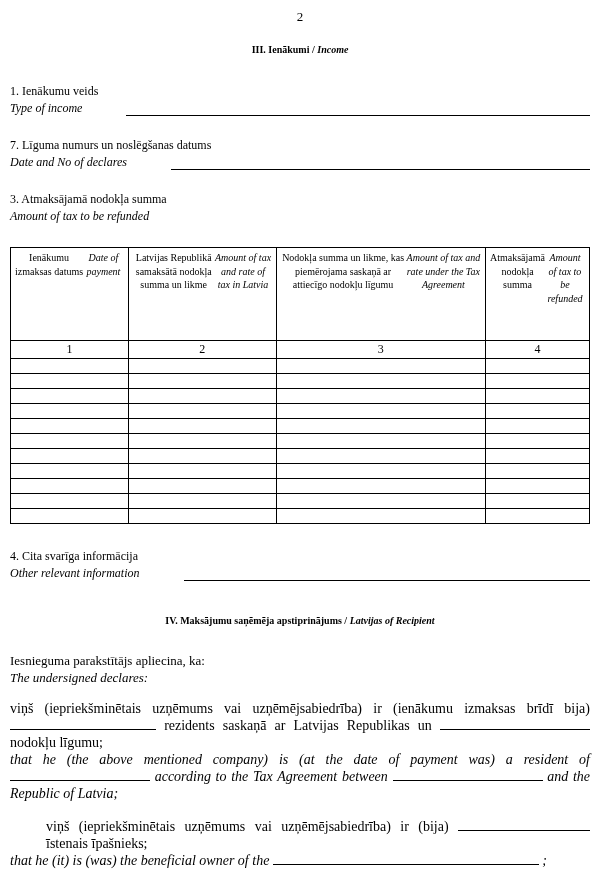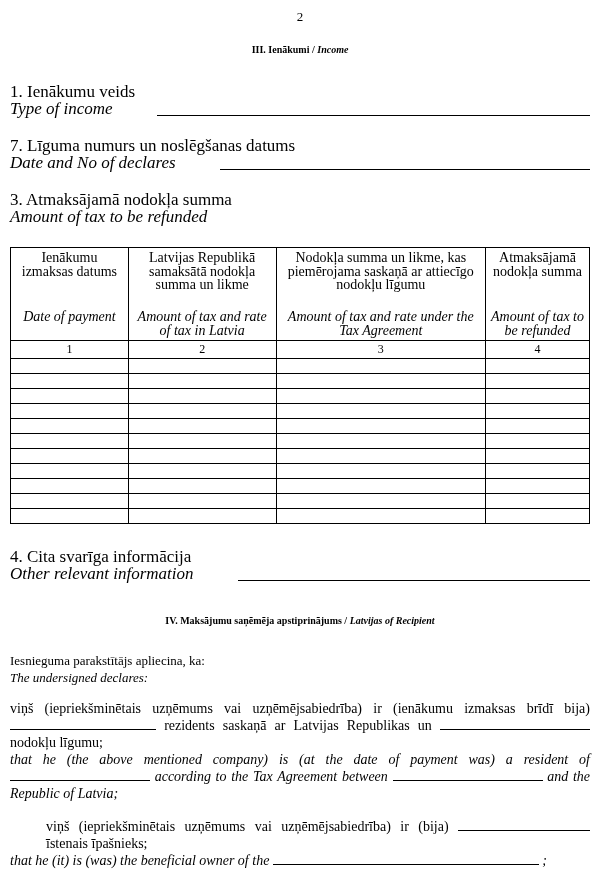--- a/index.html
+++ b/index.html
@@ -3,29 +3,29 @@
 <meta charset="utf-8">
 <style>
   * { margin:0; padding:0; box-sizing:border-box; }
   html, body { background:#ffffff; }
   body { font-family:"Liberation Serif", serif; color:#000; }
   .page { width:600px; height:883px; padding:8px 10px 0 10px; overflow:hidden; background:#fff; }
   .page-number { text-align:center; font-size:13px; line-height:17px; margin-bottom:16px; }
   .heading { text-align:center; font-weight:bold; font-size:10px; line-height:18px; margin-bottom:24px; }
   .heading2 { margin-bottom:22px; }
   .italic { font-style:italic; }
-  .field { margin-bottom:20px; font-size:17px; line-height:17px; }
+  .field { margin-bottom:20px; font-size:12px; line-height:17px; }
   .field.tight { margin-bottom:22px; }
   .field.wide { margin-bottom:30px; }
   .field-row { display:flex; align-items:center; }
   .fill-line { flex:1 1 auto; border-bottom:1px solid #000; margin-left:44px; height:14px; }
   table.tax { width:100%; border-collapse:collapse; margin-bottom:24px; }
   table.tax th, table.tax td { border:1px solid #000; padding:0; }
   table.tax th { font-weight:normal; vertical-align:top; }
-  .th-inner { display:flex; flex-direction:column; justify-content:space-between; height:92px; padding:3px 4px; font-size:14px; line-height:13.5px; }
+  .th-inner { display:flex; flex-direction:row; justify-content:space-between; height:92px; padding:3px 4px; font-size:10px; line-height:13.5px; }
   .th-en { font-style:italic; min-height:27px; }
   .num-cell { text-align:center; font-size:12px; height:17px; line-height:17px; }
   .empty-cell { height:15px; }
   .intro { font-size:13px; line-height:17px; margin-bottom:14px; }
   .decl { font-size:14px; line-height:17px; text-align:justify; }
   .mt { margin-top:16px;margin-left:36px; }
   .blank { display:inline-block; border-bottom:1px solid #000; height:13px; vertical-align:baseline; }
 </style>
 </head>
 <body>

